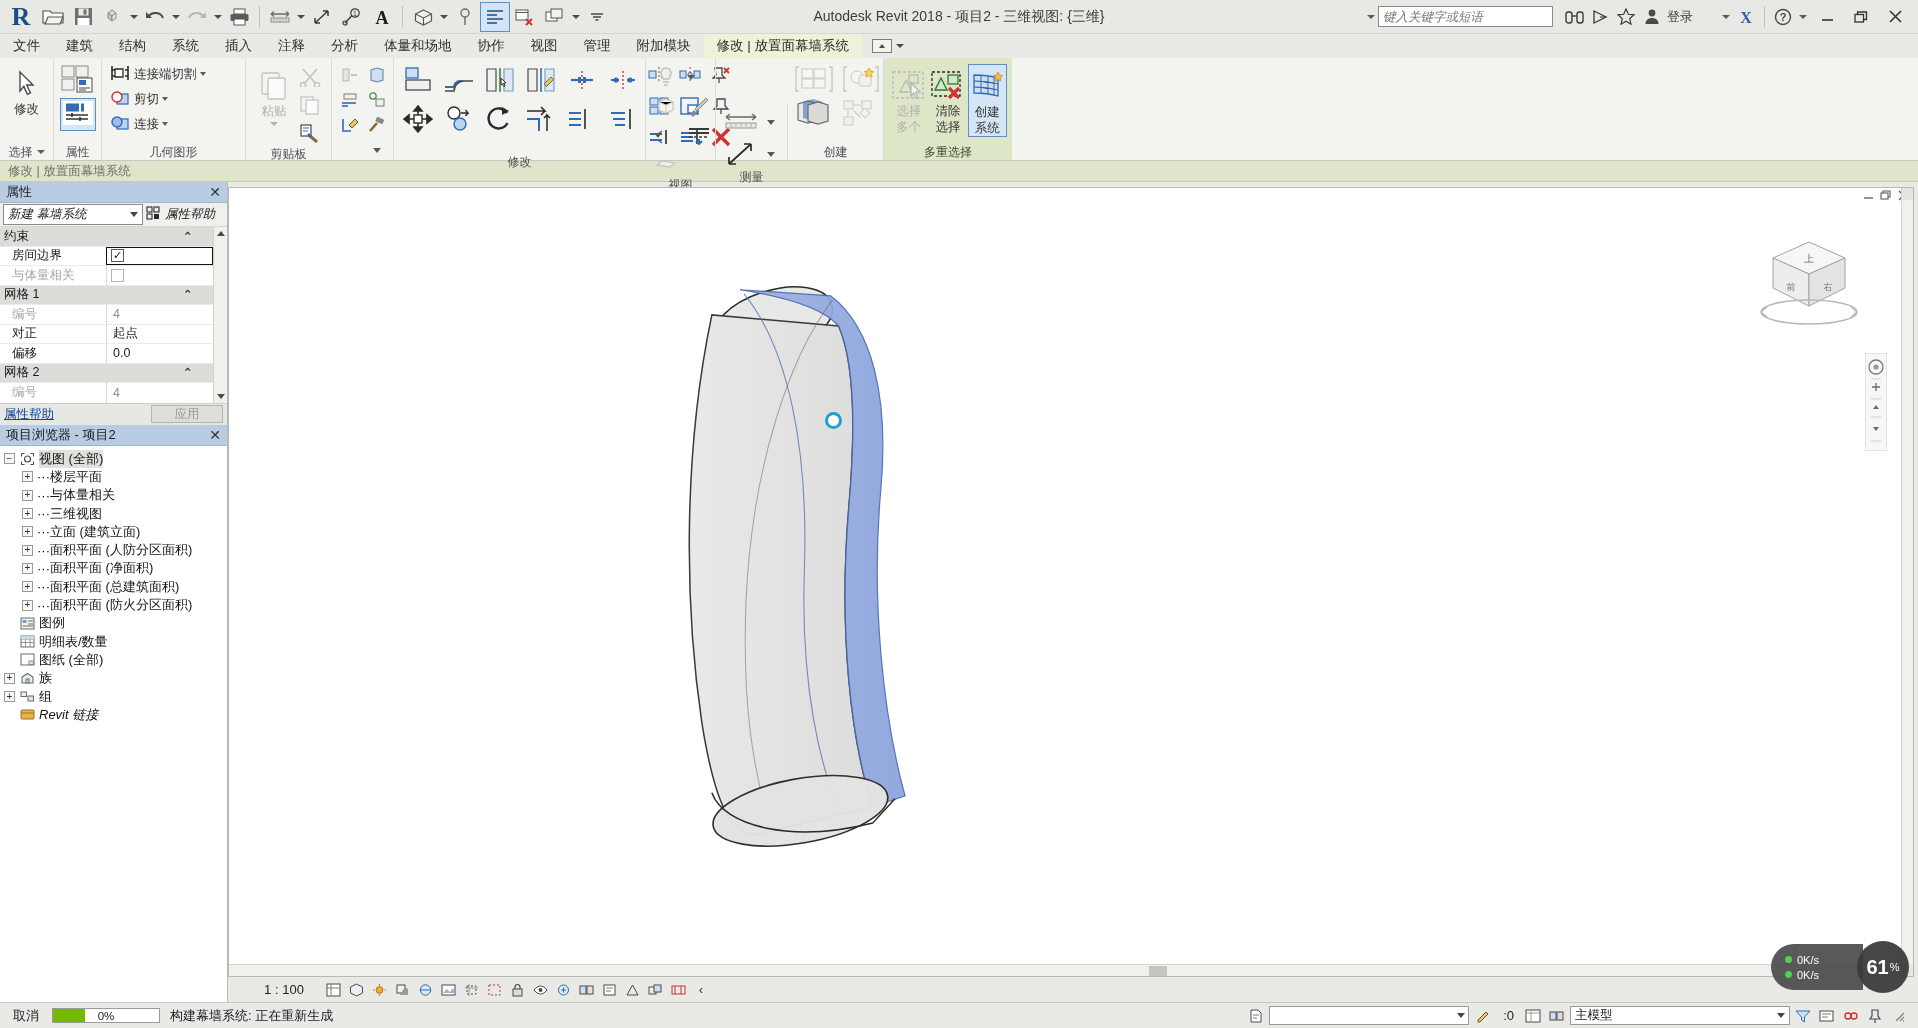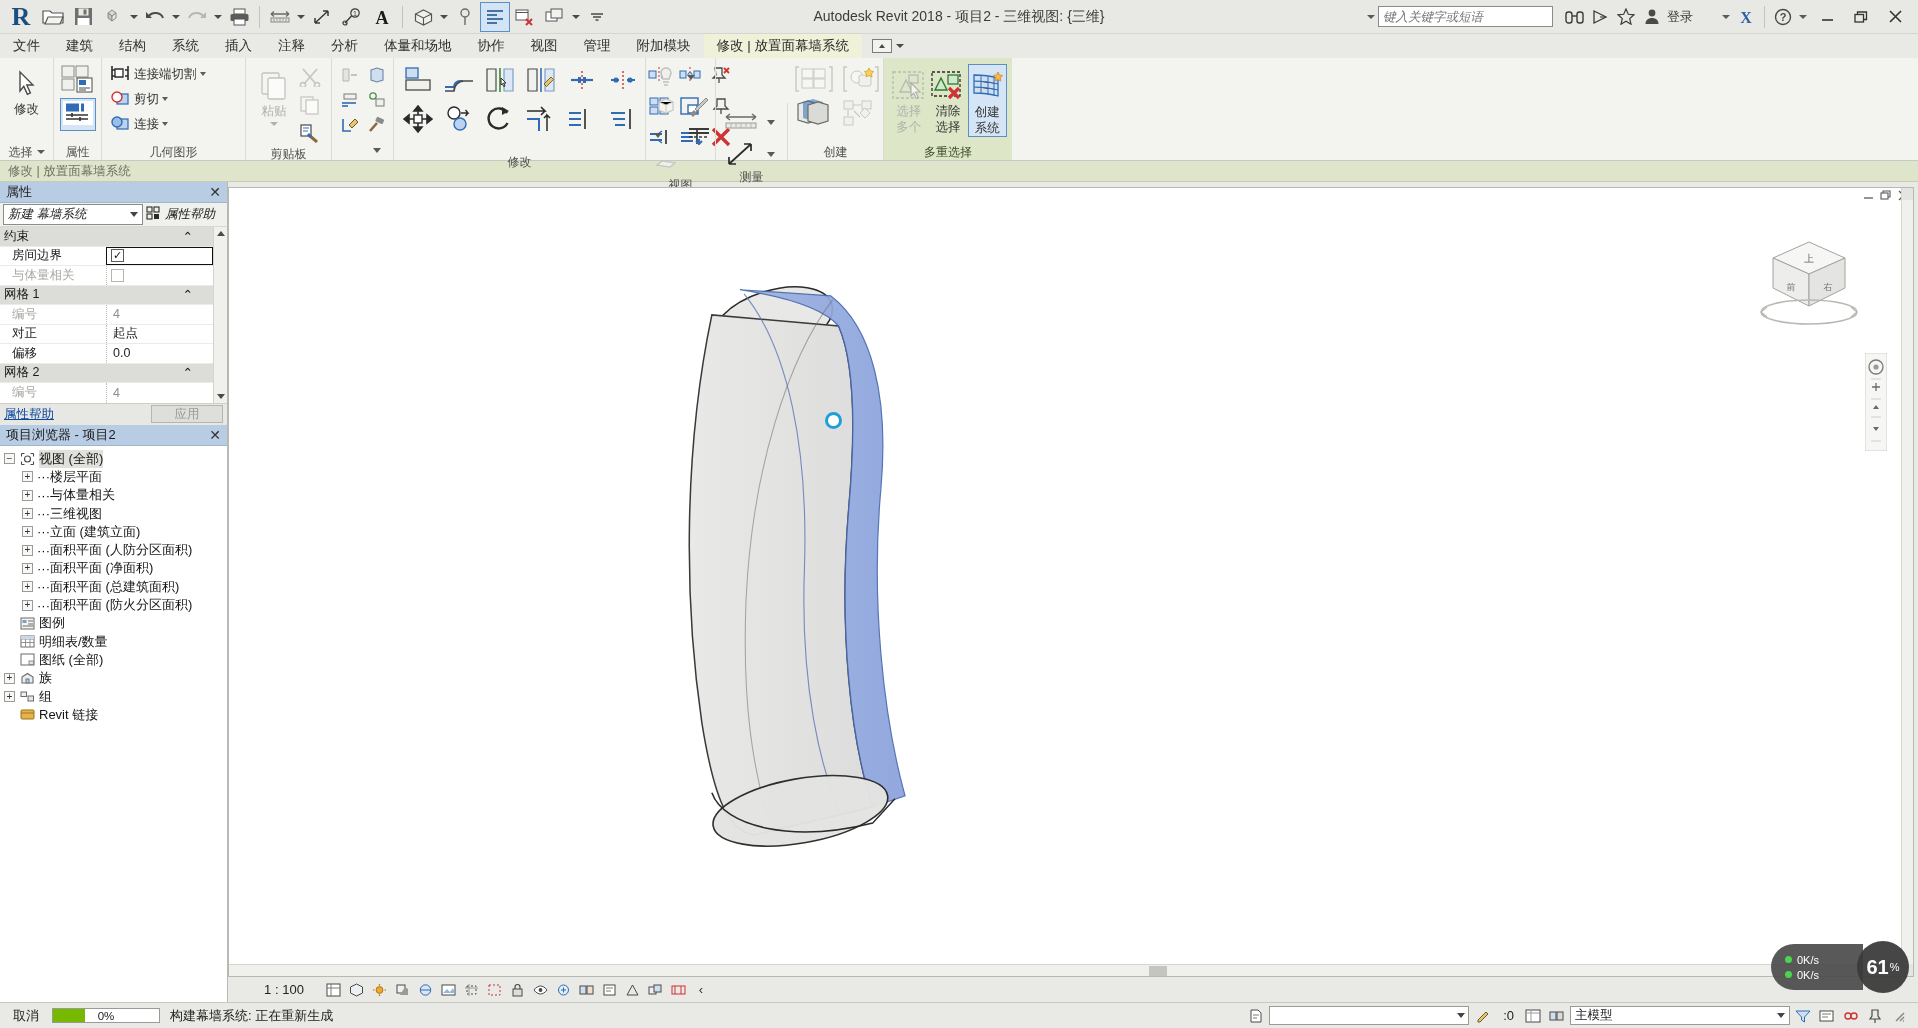--- a/index.html
+++ b/index.html
@@ -1125,21 +1125,21 @@
           <div class="tnode">
             <span class="exp">+</span>
             <span class="tico">
               <svg width="15" height="13" viewBox="0 0 15 13">
                   <rect x="1" y="2" width="5.5" height="4.5" fill="#eceff4" stroke="#6a6a66" stroke-width="1"></rect>
                   <rect x="8" y="6" width="5.5" height="5" fill="#dde6f2" stroke="#6a6a66" stroke-width="1"></rect>
                 </svg>
             </span>
             <span class="lbl">组</span>
           </div>
-          <div class="tnode" style="padding-left:19px;">
+          <div class="tnode" style="padding-left:19px;font-style:italic;">
             <span class="tico">
               <svg width="15" height="13" viewBox="0 0 15 13">
                   <rect x="1" y="2" width="13" height="9" rx="1" fill="#e8b24a" stroke="#9a7020" stroke-width="1"></rect>
                   <path d="M1 5h13" stroke="#9a7020" stroke-width=".9"></path>
                 </svg>
             </span>
             <span class="lbl">Revit 链接</span>
           </div>
 
         </div>

